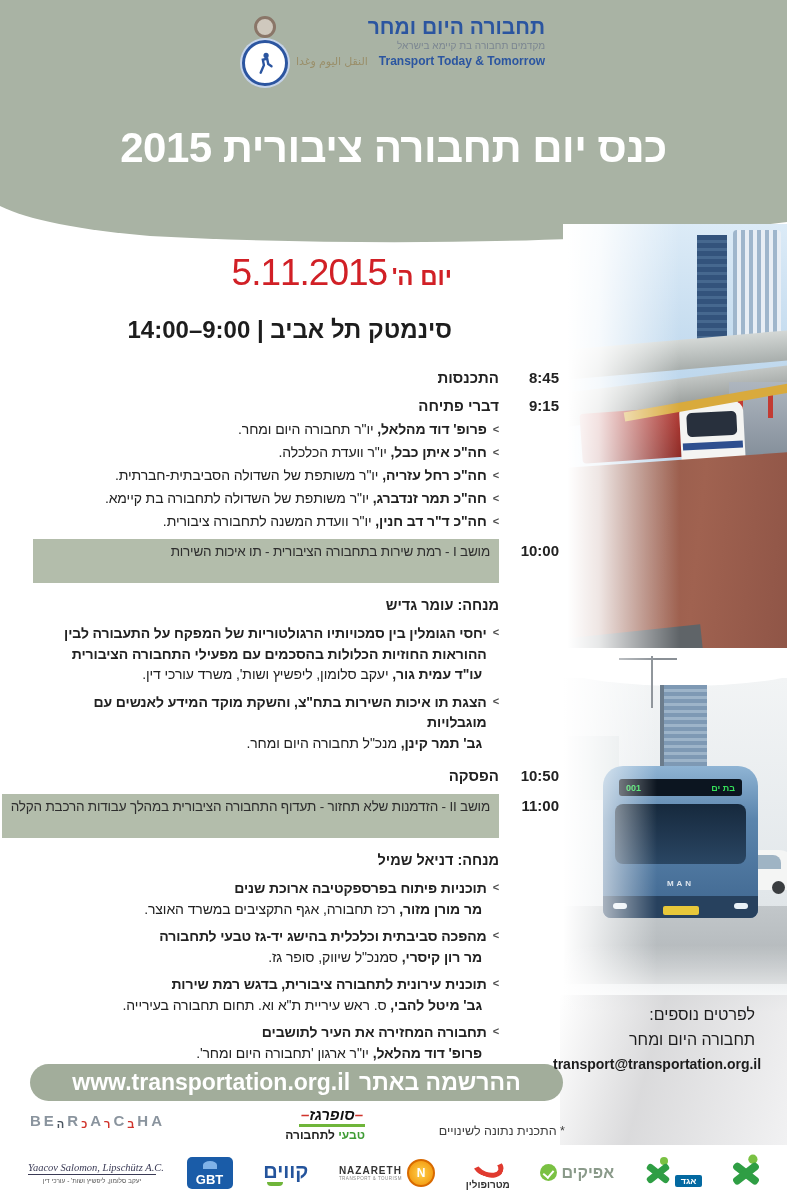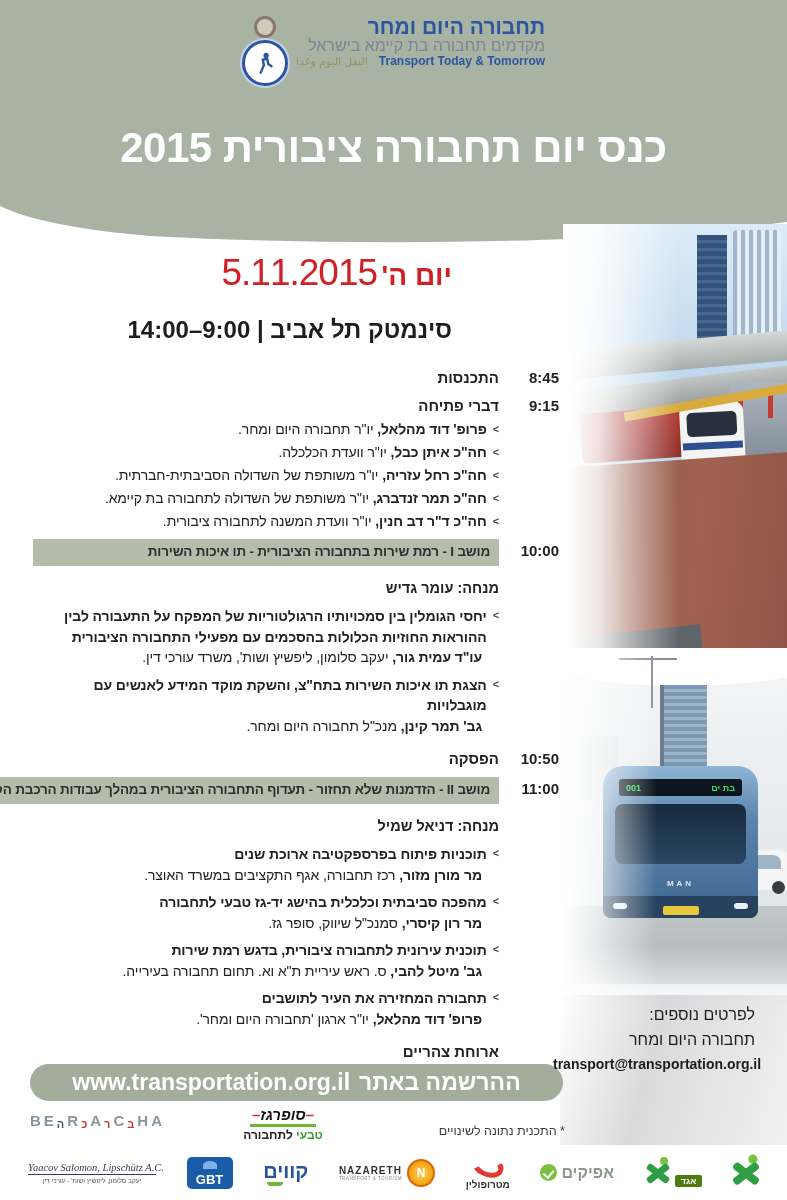--- a/index.html
+++ b/index.html
@@ -6,21 +6,21 @@
   .page{position:relative;width:787px;height:1200px;background:#fff;overflow:hidden;
         font-family:"Liberation Sans","DejaVu Sans",sans-serif;direction:rtl;color:#222;}
   
   .header-wave{position:absolute;top:0;left:0;}
   .logo{position:absolute;top:16px;left:0;right:0;display:flex;justify-content:center;align-items:flex-start;gap:8px;}
   .logo-icon-col{display:flex;flex-direction:column;align-items:center;width:46px;}
   .emblem{width:22px;height:22px;border-radius:50%;border:3px solid #8a7668;background:#cfc8bd;box-sizing:border-box;margin-bottom:2px;}
   .pcircle{width:40px;height:40px;border-radius:50%;border:3px solid #2b55a0;background:#fff;box-shadow:0 0 0 2px #c6d4ea;display:flex;align-items:center;justify-content:center;}
   .logo-text{text-align:right;}
   .l1{color:#2b55a0;font-weight:bold;font-size:21px;line-height:22px;}
-  .l2{color:#7b8691;font-size:16px;line-height:15px;}
+  .l2{color:#7b8691;font-size:10px;line-height:15px;}
   .l3{font-size:12px;line-height:16px;display:flex;gap:11px;justify-content:flex-start;}
   .l3 .ar{color:#9a8f6a;font-size:11px;}
   .l3 .en{color:#2b55a0;font-weight:bold;}
   .title{position:absolute;top:124px;left:0;right:0;margin:0;text-align:center;color:#fff;
          font-size:42px;font-weight:bold;letter-spacing:-0.5px;}
   
   .photo{position:absolute;overflow:hidden;}
   .train-photo{left:563px;top:224px;width:224px;height:436px;}
   .tsky{position:absolute;inset:0;background:linear-gradient(180deg,#dcebf7 0%,#b6d2ea 45%,#cfdeed 75%);}
   .tower1{position:absolute;left:134px;top:11px;width:30px;height:118px;background:repeating-linear-gradient(180deg,#33537c 0 5px,#46688f 5px 8px);}
@@ -56,53 +56,53 @@
   .bplate{position:absolute;left:50%;transform:translateX(-50%);bottom:3px;width:36px;height:9px;background:#e8c83a;border-radius:2px;}
   .bcar{position:absolute;right:-8px;top:202px;width:70px;height:40px;background:#f4f5f4;border-radius:12px 16px 4px 4px;}
   .bcar-win{position:absolute;left:10px;right:14px;top:5px;height:14px;background:#9fb4c4;border-radius:6px 8px 0 0;}
   .bwheel{position:absolute;bottom:-4px;width:13px;height:13px;background:#3a3d40;border-radius:50%;}
   .bfadeL{position:absolute;inset:0;background:linear-gradient(90deg,#fff 0%,rgba(255,255,255,.75) 12%,rgba(255,255,255,0) 42%);}
   .bfadeB{position:absolute;left:0;right:0;bottom:0;height:70px;background:linear-gradient(0deg,#fff 5%,rgba(255,255,255,0) 100%);}
   .wash{position:absolute;left:560px;top:995px;width:227px;height:150px;
         background:linear-gradient(105deg,rgba(235,235,235,0) 0%,rgba(206,206,208,.75) 40%,rgba(230,230,232,.55) 100%);}
   
   .date{position:absolute;top:252px;right:335px;color:#d12026;white-space:nowrap;}
-  .date .day{font-size:28px;font-weight:bold;}
+  .date .day{font-size:24px;font-weight:bold;}
   .date .num{font-size:37px;font-weight:normal;letter-spacing:-1px;}
   .venue{position:absolute;top:316px;right:335px;font-size:24px;font-weight:bold;color:#1d1d1d;white-space:nowrap;}
   
   .schedule{position:absolute;top:366px;right:228px;width:526px;font-size:14px;}
   .row{display:flex;margin-bottom:4px;}
   .time{flex:none;width:46px;margin-left:14px;font-weight:bold;font-size:15px;text-align:right;line-height:24px;white-space:nowrap;}
   .content{flex:1;min-width:0;}
   .rowlabel{font-weight:bold;font-size:15px;line-height:24px;}
   .sline{line-height:22px;letter-spacing:-0.1px;white-space:nowrap;}
   .chev{display:inline-block;direction:ltr;font-size:11px;font-weight:bold;color:#4a4a4a;margin-left:6px;transform:translateY(-1px);}
   .chev::before{content:"<";}
   .b{font-weight:bold;}
   .banner-row{margin:6px 0 8px;}
-  .banner{flex:1;background:#b3bdab;color:#2e2e2e;font-weight:bold;font-size:13.5px;letter-spacing:-0.2px;
-          padding:4px 9px 5px;line-height:18px;white-space:nowrap;}
+  .banner{flex:1;background:#b3bdab;color:#2e2e2e;font-weight:normal;font-size:13.5px;letter-spacing:-0.2px;
+          padding:4px 9px 22px;line-height:18px;white-space:nowrap;}
   .moderator{font-weight:bold;font-size:14.5px;margin:6px 0 10px;}
   .item{margin-bottom:7px;}
   .item-title{display:flex;font-weight:bold;line-height:20.5px;letter-spacing:-0.1px;}
   .item-title .tt{flex:1;}
   .item-speaker{line-height:20.5px;padding-right:17px;letter-spacing:-0.1px;}
   .lunch-row .rowlabel{font-size:15px;}
   
   .pill{position:absolute;left:30px;top:1064px;width:533px;height:37px;border-radius:19px;background:#a2ad9b;
         color:#fff;font-weight:bold;font-size:23px;display:flex;align-items:center;justify-content:center;gap:9px;}
   
   .note{position:absolute;left:420px;top:1124px;width:145px;font-size:12.5px;color:#3c3c3c;text-align:right;}
   .beracha{position:absolute;left:30px;top:1112px;direction:ltr;display:flex;align-items:flex-end;gap:3px;}
   .beracha .lat{font-size:15px;font-weight:bold;color:#8a949e;}
   .beracha .heb{font-size:11px;font-weight:bold;transform:translateY(1px);}
   .beracha .red{color:#d0342c;}
   .beracha .dark{color:#4a5560;}
-  .supergas{position:absolute;left:228px;top:1106px;width:110px;text-align:center;direction:rtl;}
+  .supergas{position:absolute;left:255px;top:1106px;width:110px;direction:rtl;}
   .sg1{font-size:15px;font-weight:bold;font-style:italic;color:#111;border-bottom:3px solid #6fb53a;display:inline-block;padding:0 2px 1px;}
   .sg1 .dash{color:#d0342c;}
   .sg2{font-size:12px;font-weight:bold;margin-top:1px;}
   .sg2 .grn{color:#3f9c35;}
   
   .contact{position:absolute;left:553px;top:1002px;width:202px;text-align:right;font-size:16px;line-height:25px;color:#1c1c1c;}
   .contact .email{direction:ltr;font-weight:bold;font-size:14px;display:block;}
   
   .footer{position:absolute;left:0;right:0;top:1145px;height:55px;background:#fff;display:flex;align-items:center;
           justify-content:space-between;padding:0 28px;direction:ltr;box-sizing:border-box;}
@@ -124,21 +124,21 @@
   .afikim{display:flex;align-items:center;gap:4px;direction:rtl;}
   .af-name{font-size:16px;font-weight:bold;color:#8a9a8a;}
   .af-ico{width:17px;height:17px;border-radius:50%;background:#7ac143;position:relative;}
   .af-ico::before{content:"";position:absolute;left:5px;top:4px;width:5px;height:8px;border:2px solid #fff;border-top:0;border-left:0;transform:rotate(40deg);}
   .egged{display:flex;align-items:flex-end;gap:4px;}
   .xfig{position:relative;width:26px;height:28px;}
   .xfig::before,.xfig::after{content:"";position:absolute;top:11px;left:0;width:26px;height:7px;background:#2f9e44;border-radius:3px;}
   .xfig::before{transform:rotate(38deg);}
   .xfig::after{transform:rotate(-38deg);}
   .xdot{position:absolute;top:-2px;left:15px;width:8px;height:8px;border-radius:50%;background:#7ac143;}
-  .egged-tag{background:#4d7c0f;color:#fff;font-size:9px;font-weight:bold;padding:1px 6px;border-radius:2px;}
+  .egged-tag{background:#0369a1;color:#fff;font-size:9px;font-weight:bold;padding:1px 6px;border-radius:2px;}
   .xfig.big{transform:scale(1.15);}
 </style>
 </head>
 <body>
 
 <div class="page">
 
   <svg class="header-wave" width="787" height="260">
     <path d="M0,0 H787 V222 C640,242 380,248 150,236 C80,230 28,220 0,206 Z" fill="#a9b3a4"></path>
   </svg>

